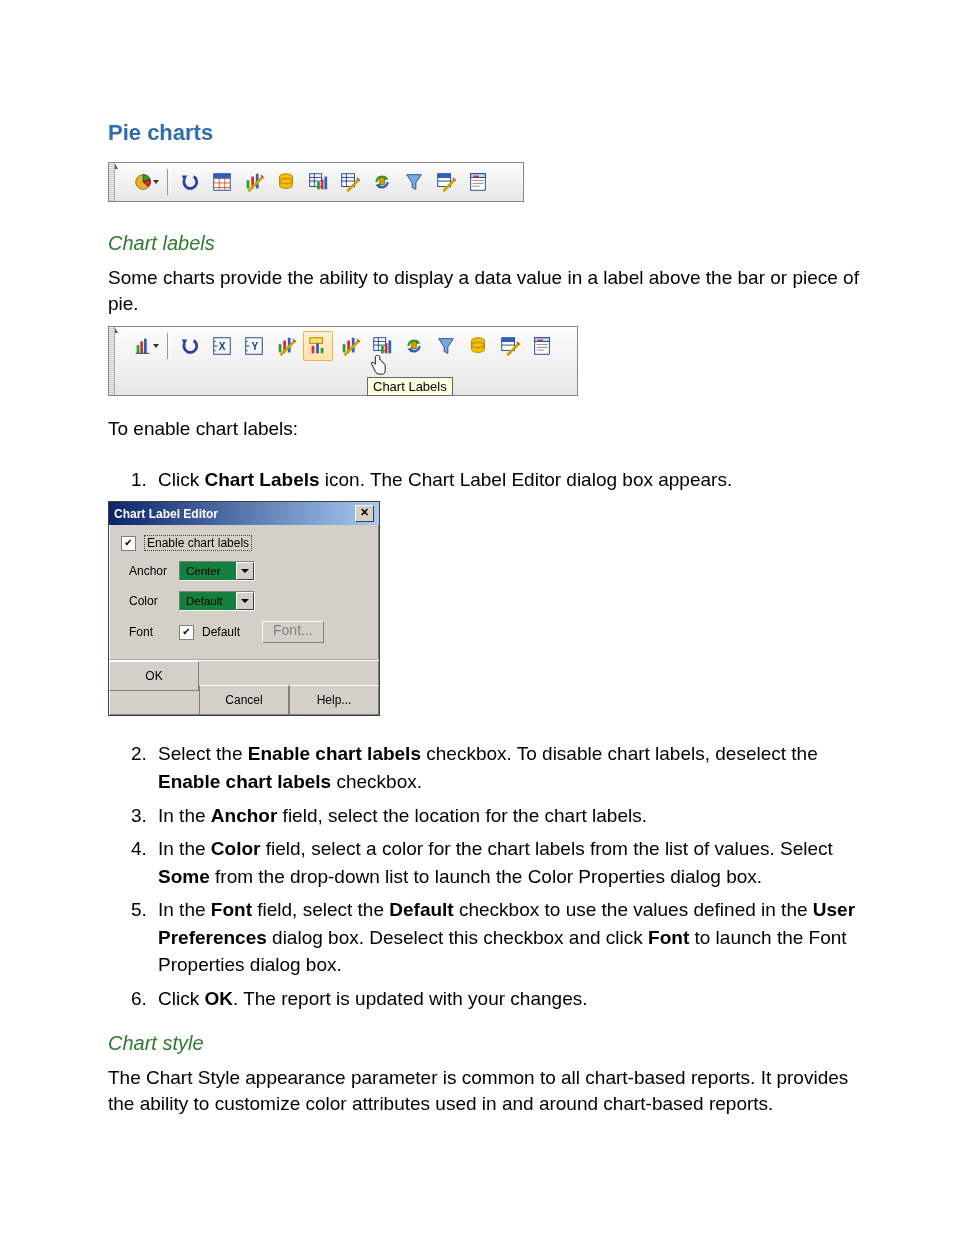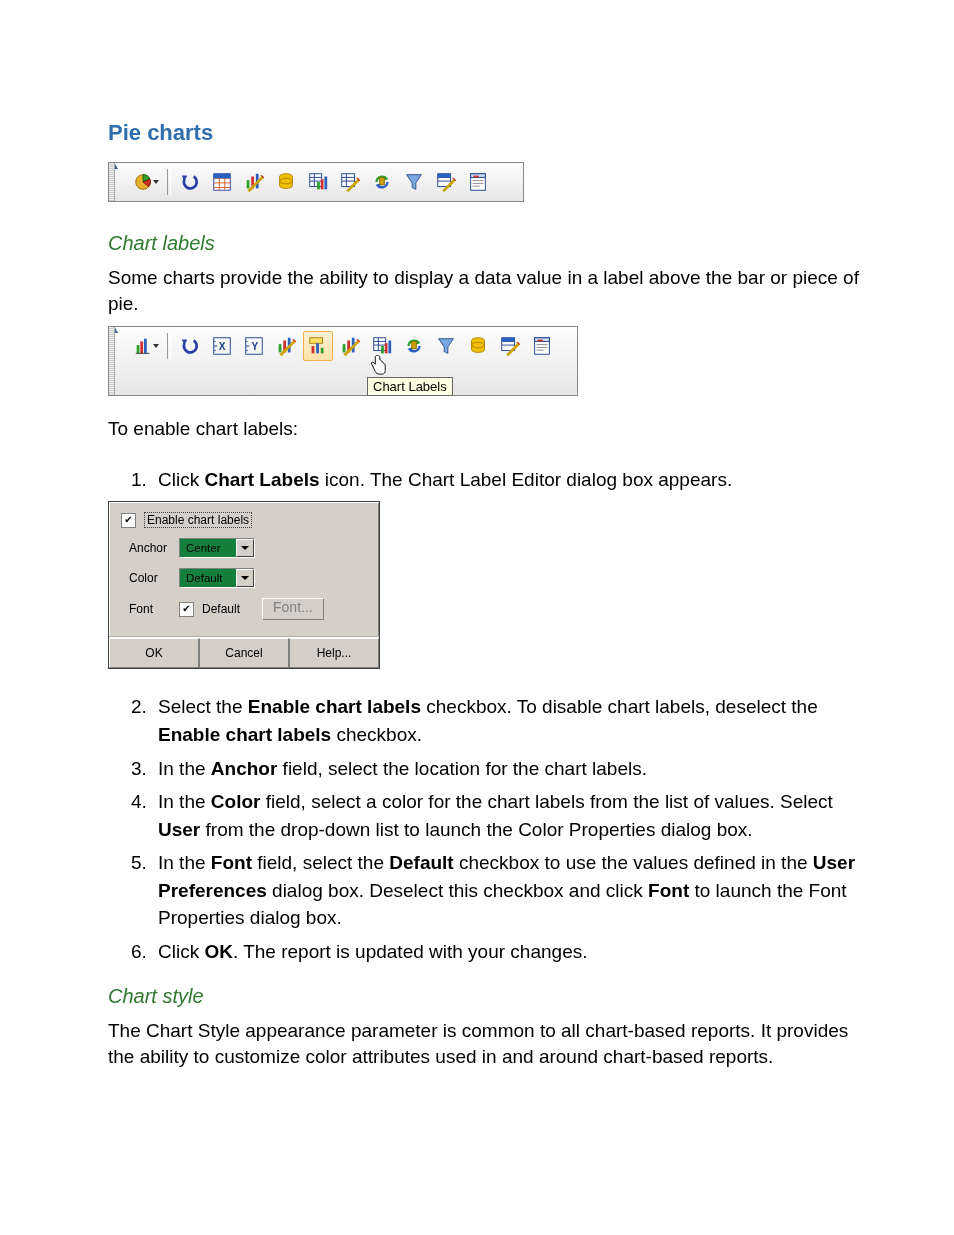--- a/index.html
+++ b/index.html
@@ -215,21 +215,21 @@
   .dialog-buttons .dlg-btn {
     flex: 1;
     height: 28px;
     font-size: 12px;
     background: #d4d0c8;
     border: 1px solid #fff;
     border-right-color: #808080;
     border-bottom-color: #808080;
     display: flex; align-items: center; justify-content: center;
   }
-  .dialog-buttons .dlg-btn + .dlg-btn { border-left: 1px solid #808080; }
+  .dialog-buttons .dlg-btn + .dlg-btn { border-left: 1px solid #808080; margin-top: 24px; }
 
   .page-footer {
     text-align: center;
     font-size: 19px;
     margin-top: 120px;
   }
 </style>
 </head>
 <body>
 
@@ -455,20 +455,24 @@
   <p>To enable chart labels:</p>
 
   <ol>
     <li>
       <span>Click </span><span class="bold">Chart Labels</span><span> icon. The Chart Label Editor dialog box appears.</span>
     </li>
   </ol>
 
   
   <div class="dialog">
+    <div class="dialog-titlebar">
+      <span>Chart Label Editor</span>
+      <div class="dialog-close">✕</div>
+    </div>
     <div class="dialog-body">
       <div class="dlg-row">
         <span class="dlg-check">✔</span>
         <span class="dlg-checklabel">Enable chart labels</span>
       </div>
       <div class="dlg-row" style="padding-left:8px">
         <span class="dlg-label">Anchor</span>
         <span class="dlg-select">
           <span class="dlg-select-label">Center</span>
           <span class="dlg-select-btn"></span>
@@ -497,21 +501,21 @@
   </div>
 
   <ol start="2">
     <li>
       <span>Select the </span><span class="bold">Enable chart labels</span><span> checkbox. To disable chart labels, deselect the </span><span class="bold">Enable chart labels</span><span> checkbox.</span>
     </li>
     <li>
       <span>In the </span><span class="bold">Anchor</span><span> field, select the location for the chart labels.</span>
     </li>
     <li>
-      <span>In the </span><span class="bold">Color</span><span> field, select a color for the chart labels from the list of values. Select </span><span class="bold">User</span><span> from the drop-down list to launch the Color Properties dialog box.</span>
+      <span>In the </span><span class="bold">Color</span><span> field, select a color for the chart labels from the list of values. Select </span><span class="bold">Some</span><span> from the drop-down list to launch the Color Properties dialog box.</span>
     </li>
     <li>
       <span>In the </span><span class="bold">Font</span><span> field, select the </span><span class="bold">Default</span><span> checkbox to use the values defined in the </span><span class="bold">User Preferences</span><span> dialog box. Deselect this checkbox and click </span><span class="bold">Font</span><span> to launch the Font Properties dialog box.</span>
     </li>
     <li>
       <span>Click </span><span class="bold">OK</span><span>. The report is updated with your changes.</span>
     </li>
   </ol>
 
   <h3 class="sub-green">Chart style</h3>

